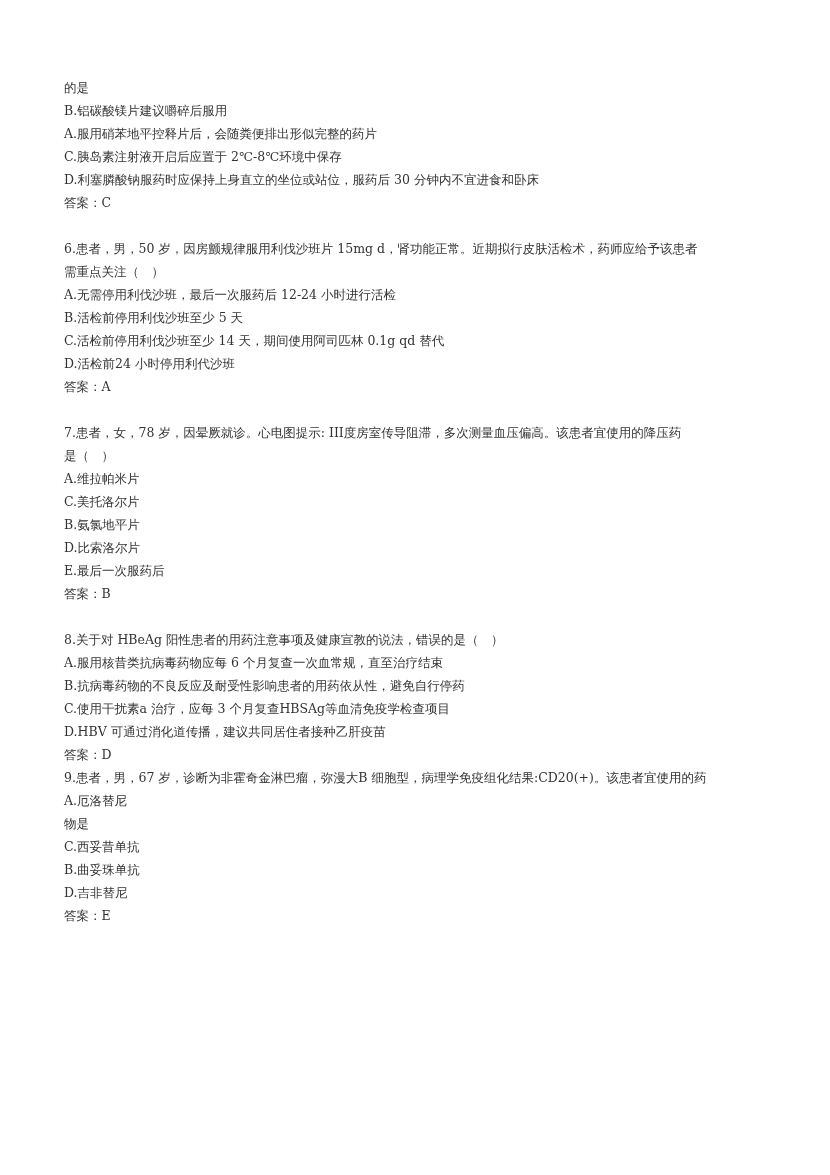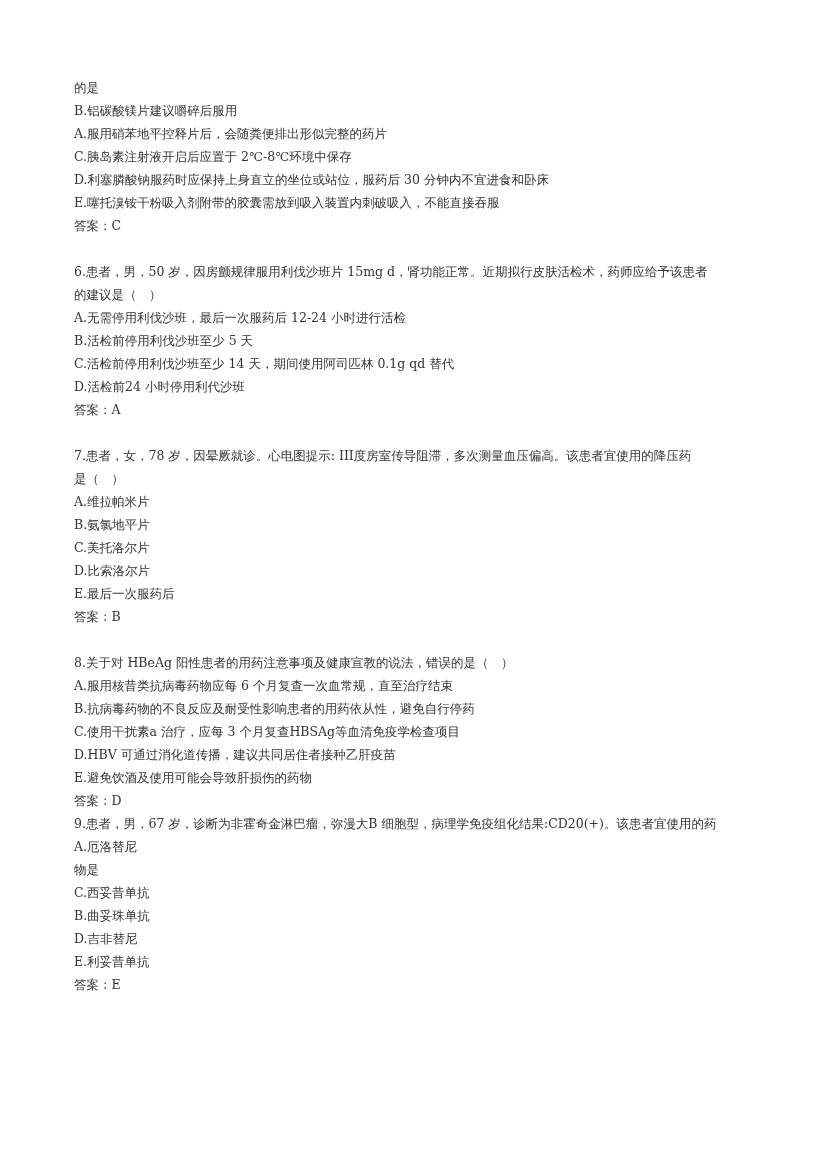--- a/index.html
+++ b/index.html
@@ -8,21 +8,21 @@
     background: #ffffff;
   }
   body {
     width: 830px;
     height: 1175px;
     overflow: hidden;
     position: relative;
   }
   .page {
     position: absolute;
-    left: 74px;
+    left: 64px;
     top: 76px;
     width: 730px;
     font-family: "DejaVu Serif", "Liberation Serif", serif;
     font-size: 12.5px;
     line-height: 23px;
     color: #333333;
   }
   .line {
     white-space: nowrap;
     height: 23px;
@@ -36,64 +36,61 @@
 <body>
 
 <div class="page">
 
   <div class="question-block">
     <div class="line">的是</div>
     <div class="line">B.铝碳酸镁片建议嚼碎后服用</div>
     <div class="line">A.服用硝苯地平控释片后，会随粪便排出形似完整的药片</div>
     <div class="line">C.胰岛素注射液开启后应置于 2℃-8℃环境中保存</div>
     <div class="line">D.利塞膦酸钠服药时应保持上身直立的坐位或站位，服药后 30 分钟内不宜进食和卧床</div>
-    <div class="line">E.噻托溴铵干粉吸入剂附带的胶囊需放到吸入装置内刺破吸入，不能直接吞服</div>
     <div class="line">答案：C</div>
   </div>
   <div class="blank"></div>
 
   <div class="question-block">
     <div class="line">6.患者，男，50 岁，因房颤规律服用利伐沙班片 15mg d，肾功能正常。近期拟行皮肤活检术，药师应给予该患者</div>
-    <div class="line">的建议是（　）</div>
+    <div class="line">需重点关注（　）</div>
     <div class="line">A.无需停用利伐沙班，最后一次服药后 12-24 小时进行活检</div>
     <div class="line">B.活检前停用利伐沙班至少 5 天</div>
     <div class="line">C.活检前停用利伐沙班至少 14 天，期间使用阿司匹林 0.1g qd 替代</div>
     <div class="line">D.活检前24 小时停用利代沙班</div>
     <div class="line">答案：A</div>
   </div>
   <div class="blank"></div>
 
   <div class="question-block">
     <div class="line">7.患者，女，78 岁，因晕厥就诊。心电图提示: III度房室传导阻滞，多次测量血压偏高。该患者宜使用的降压药</div>
     <div class="line">是（　）</div>
     <div class="line">A.维拉帕米片</div>
+    <div class="line">C.美托洛尔片</div>
     <div class="line">B.氨氯地平片</div>
-    <div class="line">C.美托洛尔片</div>
     <div class="line">D.比索洛尔片</div>
     <div class="line">E.最后一次服药后</div>
     <div class="line">答案：B</div>
   </div>
   <div class="blank"></div>
 
   <div class="question-block">
     <div class="line">8.关于对 HBeAg 阳性患者的用药注意事项及健康宣教的说法，错误的是（　）</div>
     <div class="line">A.服用核昔类抗病毒药物应每 6 个月复查一次血常规，直至治疗结束</div>
     <div class="line">B.抗病毒药物的不良反应及耐受性影响患者的用药依从性，避免自行停药</div>
     <div class="line">C.使用干扰素a 治疗，应每 3 个月复查HBSAg等血清免疫学检查项目</div>
     <div class="line">D.HBV 可通过消化道传播，建议共同居住者接种乙肝疫苗</div>
-    <div class="line">E.避免饮酒及使用可能会导致肝损伤的药物</div>
     <div class="line">答案：D</div>
   </div>
 
   <div class="question-block">
     <div class="line">9.患者，男，67 岁，诊断为非霍奇金淋巴瘤，弥漫大B 细胞型，病理学免疫组化结果:CD20(+)。该患者宜使用的药</div>
     <div class="line">A.厄洛替尼</div>
     <div class="line">物是</div>
     <div class="line">C.西妥昔单抗</div>
     <div class="line">B.曲妥珠单抗</div>
     <div class="line">D.吉非替尼</div>
-    <div class="line">E.利妥昔单抗</div>
     <div class="line">答案：E</div>
   </div>
   <div class="blank"></div>
 
 
 </div>
 
 </body></html>

